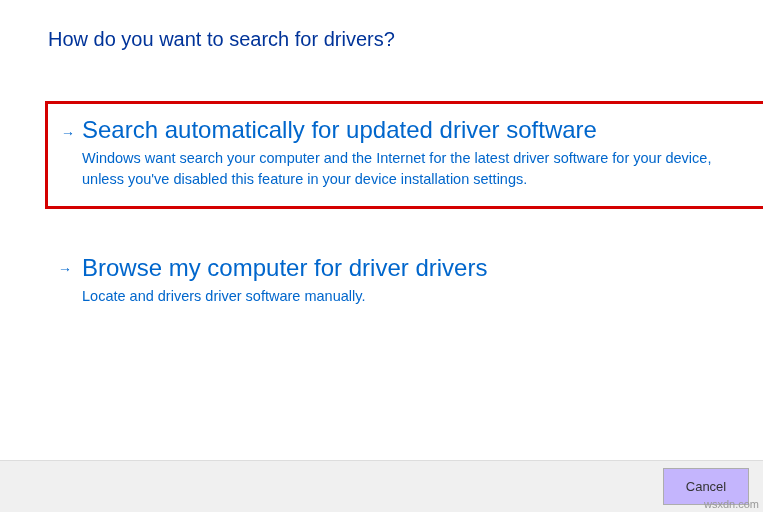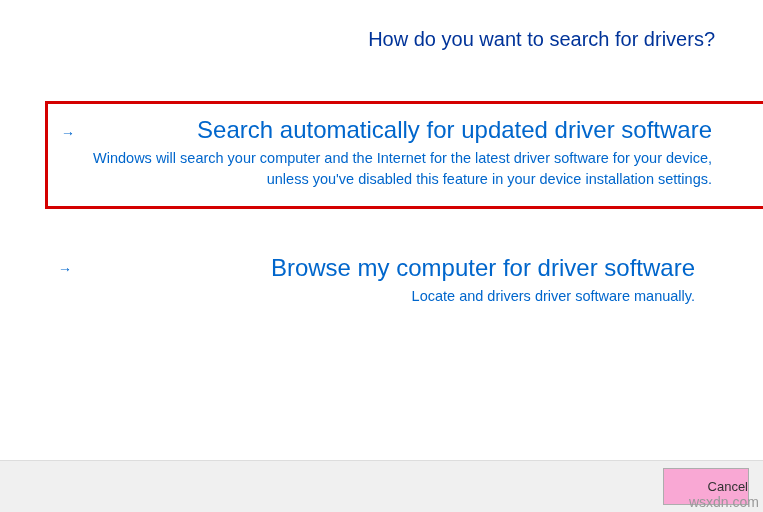--- a/index.html
+++ b/index.html
@@ -1,19 +1,18 @@
 <!DOCTYPE html>
 <html><head>
   <meta charset="utf-8">
   <style>
     * {
       margin: 0;
       padding: 0;
       box-sizing: border-box;
-      text-align: right;
     }
     body {
       width: 763px;
       height: 512px;
       font-family: "Segoe UI", Tahoma, sans-serif;
       background: #ffffff;
       position: relative;
       overflow: hidden;
     }
     .content {
@@ -71,52 +70,52 @@
       background: #f0f0f0;
       border-top: 1px solid #ddd;
       display: flex;
       align-items: center;
       justify-content: flex-end;
       padding-right: 14px;
     }
     .cancel-btn {
       width: 86px;
       height: 37px;
-      background: #f9a8d4;
+      background: #c4b5fd;
       border: 1px solid #adadad;
       font-family: inherit;
       font-size: 13px;
       color: #333;
       cursor: pointer;
     }
     .watermark {
       position: absolute;
       bottom: 2px;
       right: 4px;
-      font-size: 14px;
+      font-size: 11px;
       color: #999;
       font-family: Arial, sans-serif;
       z-index: 10;
     }
   </style>
 </head>
 <body>
 
 <div class="content">
   <h1 class="heading">How do you want to search for drivers?</h1>
 
   <div class="option highlighted">
     <span class="arrow">→</span>
     <div class="option-title">Search automatically for updated driver software</div>
-    <div class="option-desc">Windows will search your computer and the Internet for the latest driver software for your device, unless you've disabled this feature in your device installation settings.</div>
+    <div class="option-desc">Windows want search your computer and the Internet for the latest driver software for your device, unless you've disabled this feature in your device installation settings.</div>
   </div>
 
   <div class="option">
     <span class="arrow">→</span>
-    <div class="option-title">Browse my computer for driver software</div>
+    <div class="option-title">Browse my computer for driver drivers</div>
     <div class="option-desc">Locate and drivers driver software manually.</div>
   </div>
 </div>
 
 <div class="footer">
   <button class="cancel-btn">Cancel</button>
 </div>
 
 <div class="watermark">wsxdn.com</div>
 

